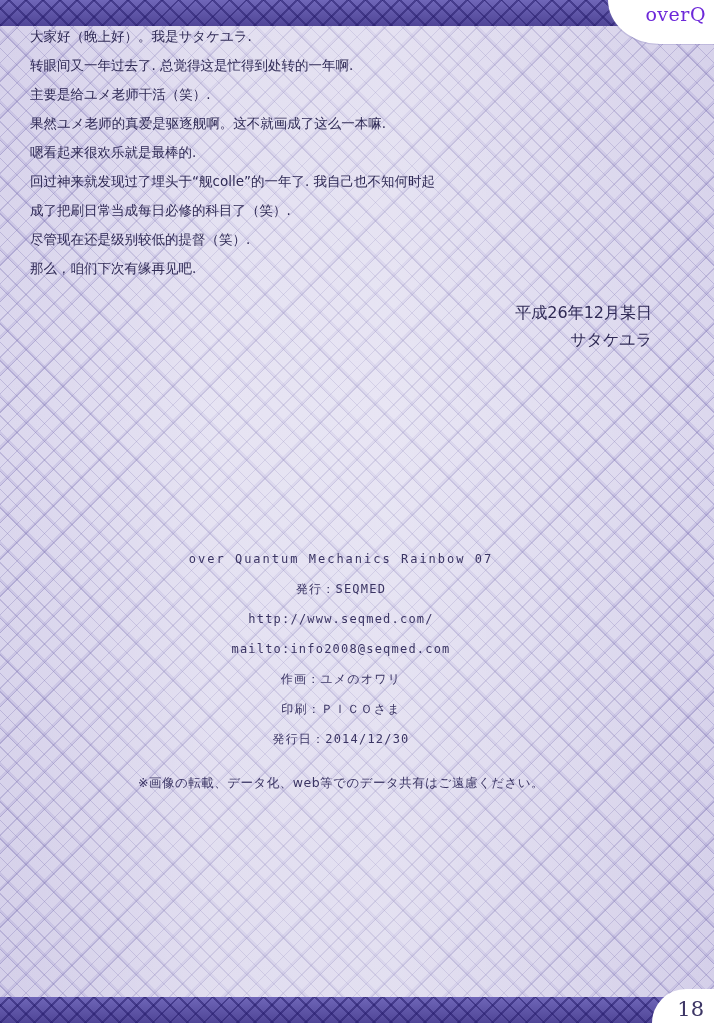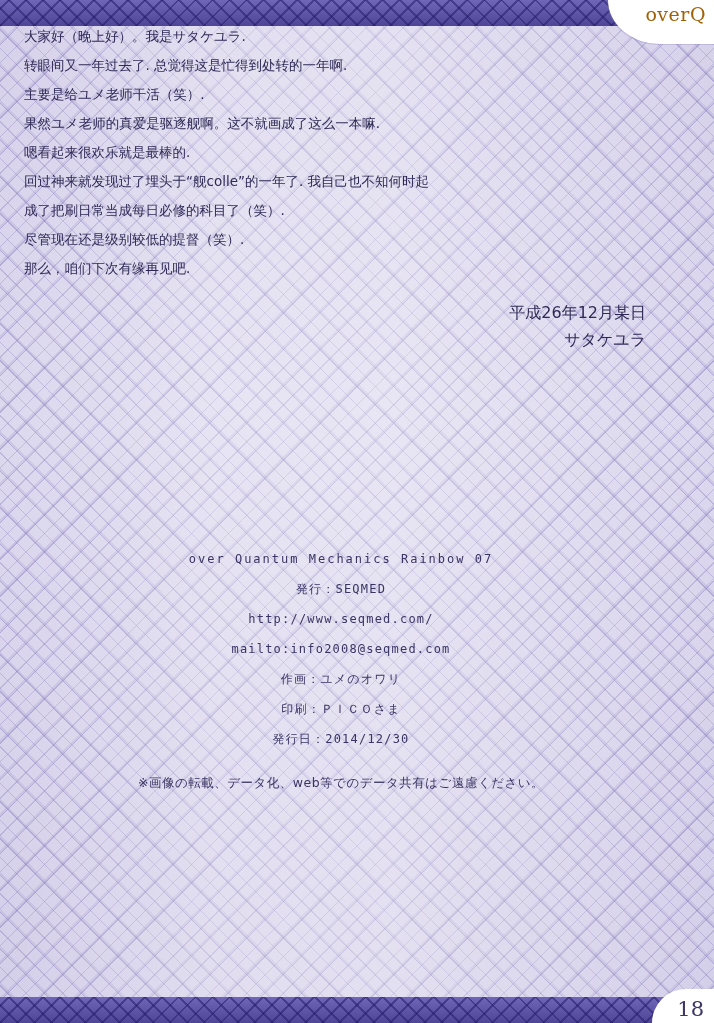--- a/index.html
+++ b/index.html
@@ -100,21 +100,21 @@
     border-bottom-left-radius: 52px 44px;
     box-shadow: -1px 1px 0 rgba(120,110,180,0.25);
   }
   #logo-text {
     position: absolute;
     right: 8px;
     top: 3px;
     font-family: "DejaVu Serif", serif;
     font-size: 19px;
     letter-spacing: 0.5px;
-    color: #a16207;
+    color: #6d28d9;
   }
 
   
   #page-number-badge {
     position: absolute;
     right: 0;
     bottom: 0;
     width: 62px;
     height: 34px;
     background: #ffffff;
@@ -127,21 +127,21 @@
     font-family: "DejaVu Serif", serif;
     font-size: 21px;
     color: #3c3565;
   }
 
   #afterword-panel {
     left: 45px;
     top: 76px;
     width: 622px;
     height: 418px;
-    padding: 22px 24px;
+    padding: 22px 30px;
   }
 
   #colophon-panel {
     left: 45px;
     top: 533px;
     width: 622px;
     height: 419px;
     padding: 24px 30px;
   }
 

